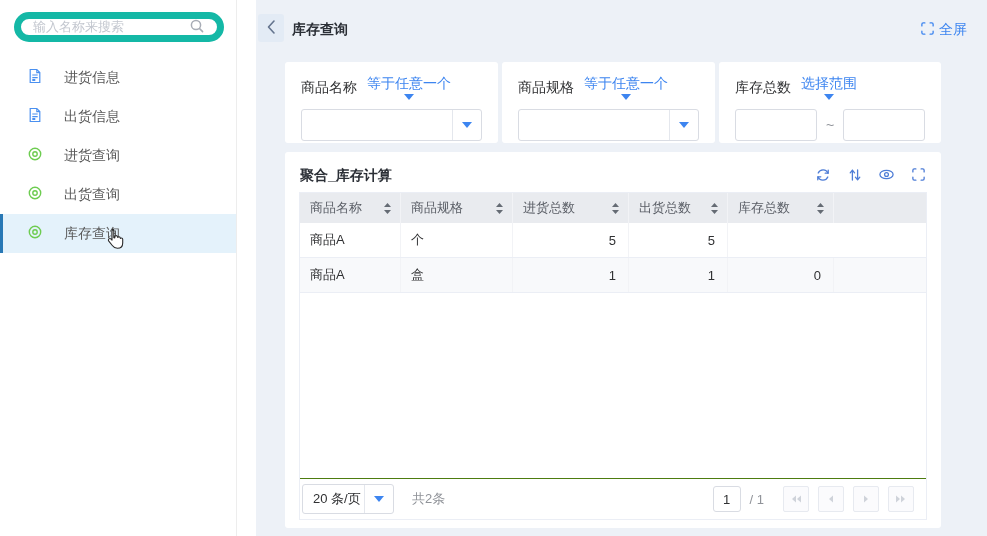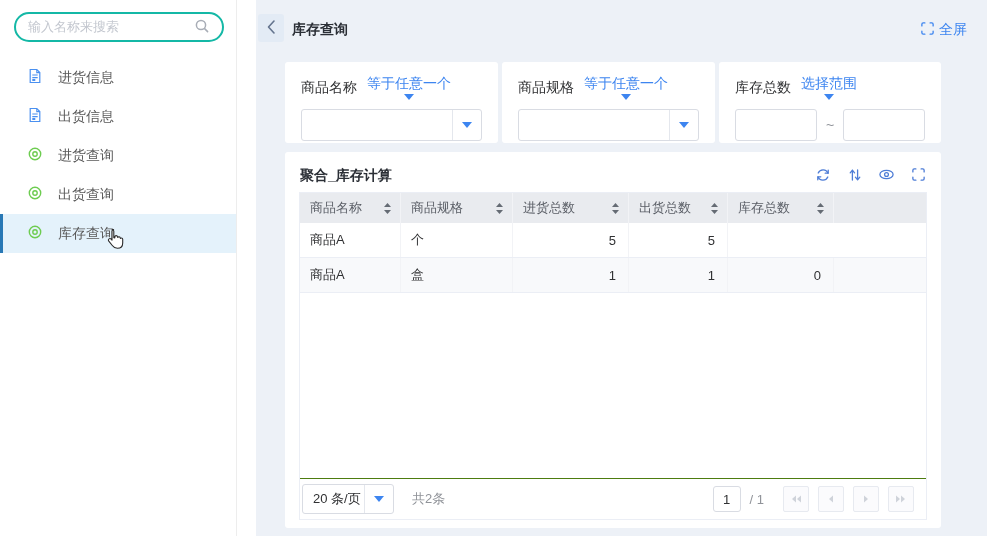--- a/index.html
+++ b/index.html
@@ -1,25 +1,25 @@
 <!DOCTYPE html>
 <html><head>
 <meta charset="utf-8">
 <style>
   * { margin:0; padding:0; box-sizing:border-box; }
   html,body { width:987px; height:536px; overflow:hidden; }
   body { font-family:"Liberation Sans","DejaVu Sans",sans-serif; font-size:14px; color:#303133; background:#fff; position:relative; }
 
   
   .sidebar { position:absolute; left:0; top:0; width:237px; height:536px; background:#fff; border-right:1px solid #ededed; }
-  .search-pill { margin:12px 12px 16px 14px; height:30px; border:2px solid #14b8a6; border-radius:16px;
+  .search-pill { margin:12px 12px 16px 14px; height:30px; border:7px solid #14b8a6; border-radius:16px;
                  display:flex; align-items:center; justify-content:space-between; padding:0 12px; background:#fff; }
   .search-pill .ph { color:#c3c7cf; font-size:13px; }
   .nav { margin-top:12px; }
-  .nav-item { height:39px; display:flex; align-items:center; padding-left:27px; gap:15px; color:#595959; position:relative; cursor:pointer; }
+  .nav-item { height:39px; display:flex; align-items:center; padding-left:27px; gap:21px; color:#595959; position:relative; cursor:pointer; }
   .nav-item.selected { background:#e4f2fb; }
   .nav-item.selected::before { content:""; position:absolute; left:0; top:0; bottom:0; width:3px; background:#2878b5; }
 
   
   .main { position:absolute; left:238px; top:0; right:0; bottom:0; background:#fff; }
   .main-inner { position:absolute; left:18px; right:0; top:0; bottom:0; background:#edf1f7; }
 
   .page-header { position:absolute; left:0; right:0; top:0; height:56px; }
   .back-btn { position:absolute; left:2px; top:14px; width:26px; height:28px; border-radius:3px; background:#e3ebf5;
               display:flex; align-items:center; justify-content:center; cursor:pointer; }

